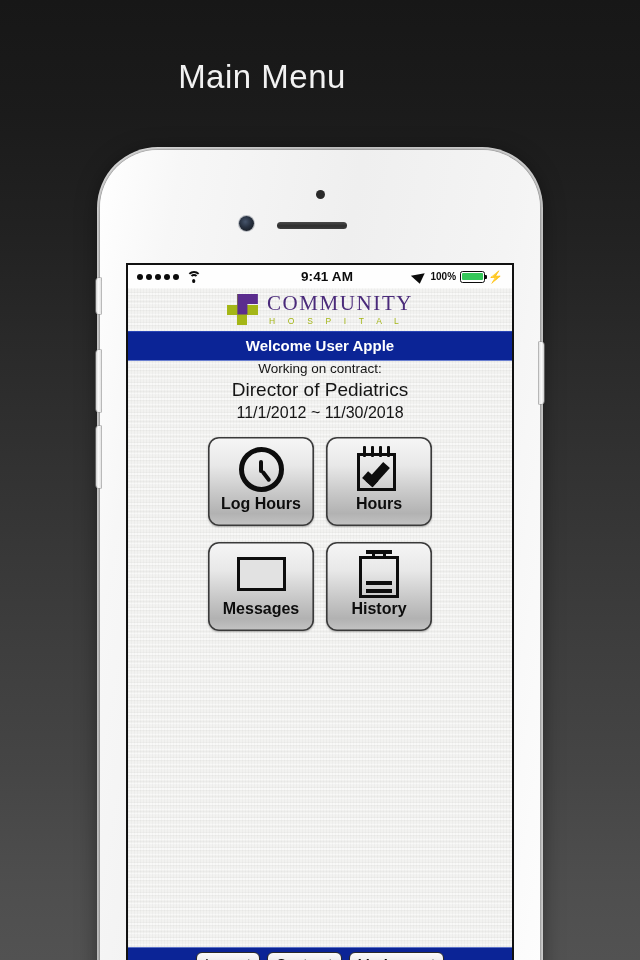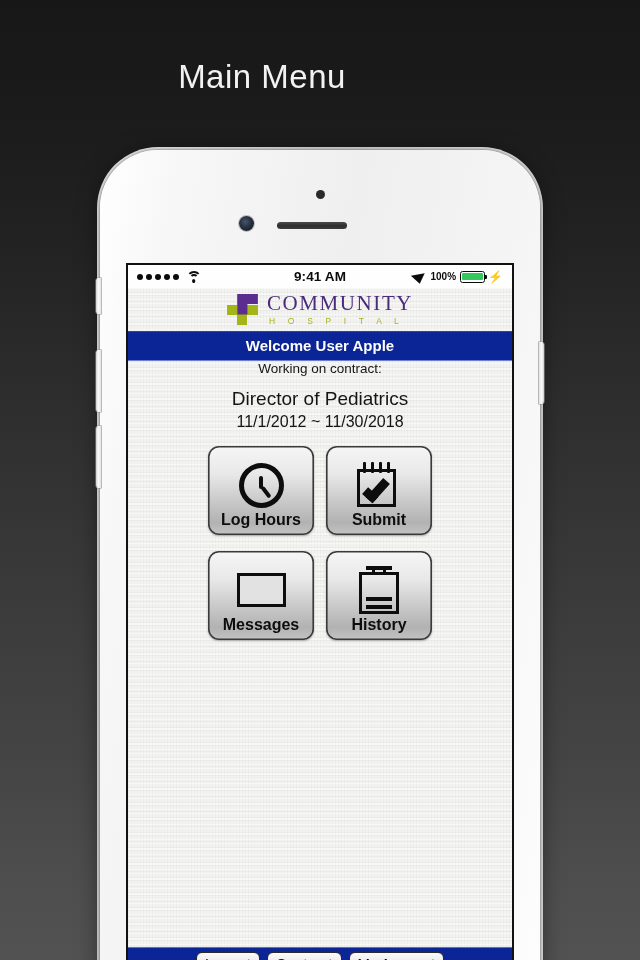--- a/index.html
+++ b/index.html
@@ -103,21 +103,21 @@
     border-left-color:transparent; border-right-color:transparent;
     border-radius:50%;
   }
   #wifi-icon b:nth-child(1){ top:0;   width:15px; height:15px; }
   #wifi-icon b:nth-child(2){ top:3.6px; width:9px; height:9px; }
   #wifi-icon b:nth-child(3){
     top:8.6px; width:3.6px; height:3.6px; border-radius:50%;
     background:#0b0b0b; border:0;
   }
   #status-time {
-    position:absolute; left:0; width:100%;
+    position:absolute; left:7px; width:100%;
     text-align:center; font-size:13.5px; font-weight:700; color:#0b0b0b;
     letter-spacing:.1px;
   }
   #status-right {
     margin-left:auto; display:flex; align-items:center; gap:4px;
     position:relative; z-index:2;
   }
   #location-icon {
     width:0;height:0;
     border-left:6.5px solid transparent; border-right:6.5px solid transparent;
@@ -182,39 +182,39 @@
     font-size:15px;
     font-weight:700;
     padding:5px 0 6px;
     border-top:1px solid #2a45b5;
     border-bottom:1px solid #6a7fd0;
   }
 
   
   #contract-info { text-align:center; color:#151515; }
   #contract-label { font-size:13.5px; }
-  #contract-title { font-size:19px; margin-top:12px; }
+  #contract-title { font-size:19px; margin-top:3px; }
   #contract-dates { font-size:16px; margin-top:3px; }
 
   
   #menu-grid {
     margin-top:15px;
     display:grid;
     grid-template-columns: repeat(2, 106px);
     gap: 16px 12px;
     justify-content:center;
   }
   .menu-btn {
     width:106px; height:89px;
     border-radius:11px;
     background: linear-gradient(180deg,#f6f6f6 0%, #e8e8e8 32%, #c9c9c9 62%, #b2b2b2 86%, #c4c4c4 100%);
     box-shadow: inset 0 0 0 1.6px #3a3a3a, 0 1px 2px rgba(0,0,0,.3);
     display:flex; flex-direction:column; align-items:center;
     justify-content:flex-start;
-    padding-top:13px;
+    padding-top:6px;
     cursor:pointer;
   }
   .menu-icon { height:52px; display:flex; align-items:center; justify-content:center; }
   .menu-label {
     font-size:16px; font-weight:700; color:#0d0d0d;
     margin-top:1px; line-height:1;
   }
 
   
   .icon-clock {
@@ -385,21 +385,21 @@
           <div class="menu-icon">
             <div class="icon-submit">
               <div class="ring"></div>
                 <div class="ring"></div>
               <div class="ring"></div>
                 <div class="ring"></div>
               <div class="pad"></div>
               <div class="check"></div>
             </div>
           </div>
-          <div class="menu-label">Submit</div>
+          <div class="menu-label">Hours</div>
         </div>
 
         <div class="menu-btn">
           <div class="menu-icon">
             <div class="icon-envelope"></div>
           </div>
           <div class="menu-label">Messages</div>
         </div>
 
         <div class="menu-btn">

